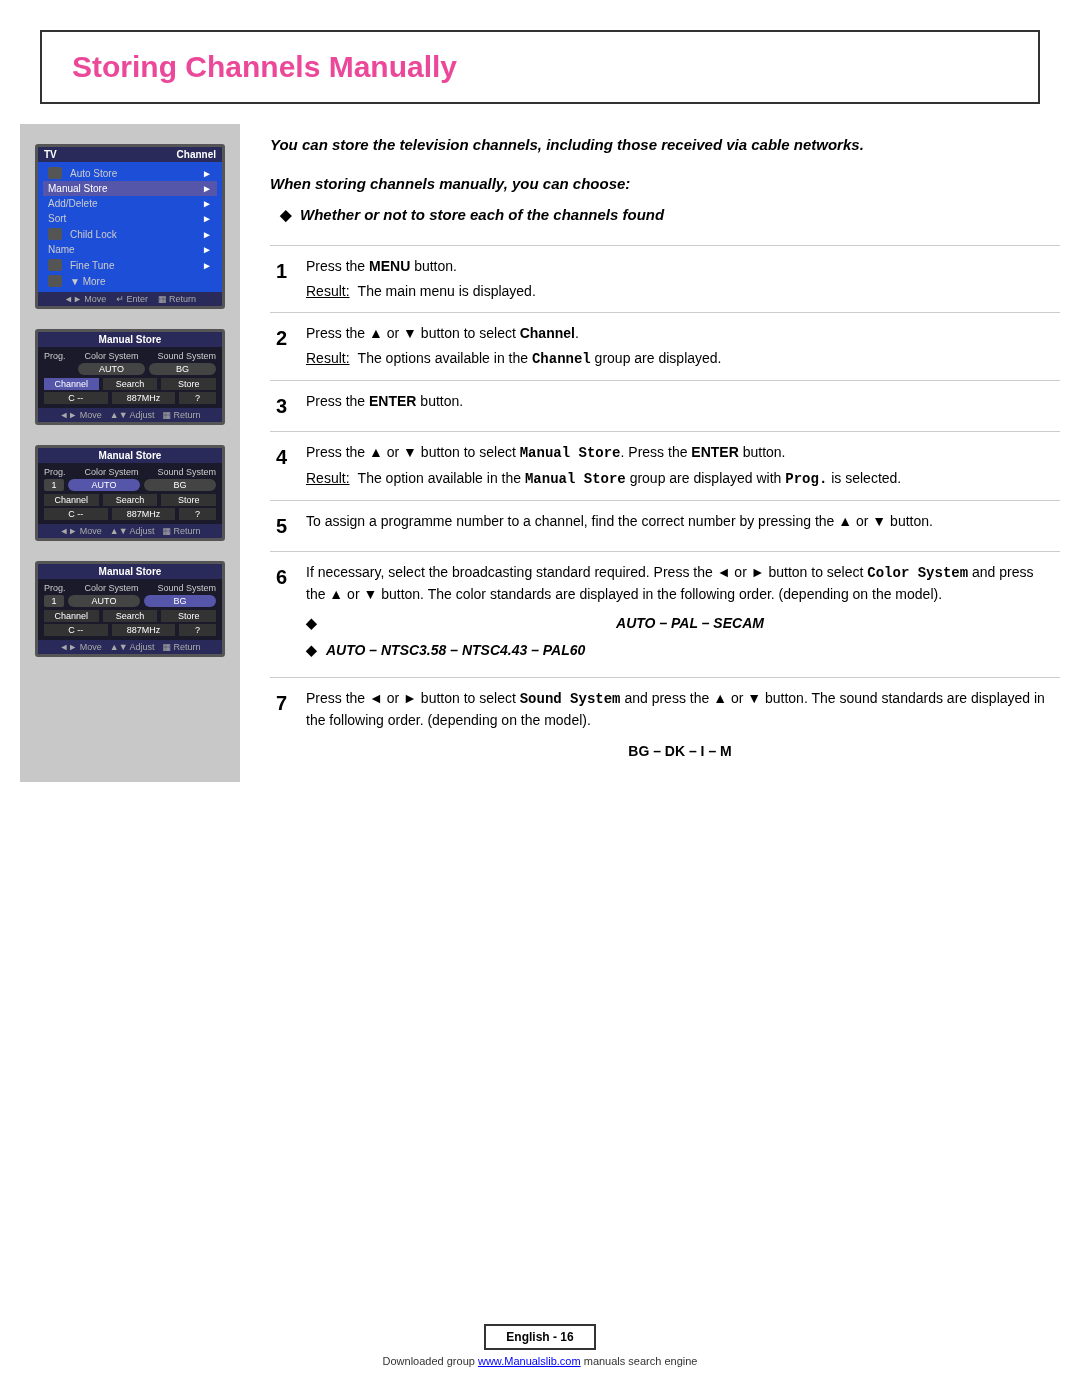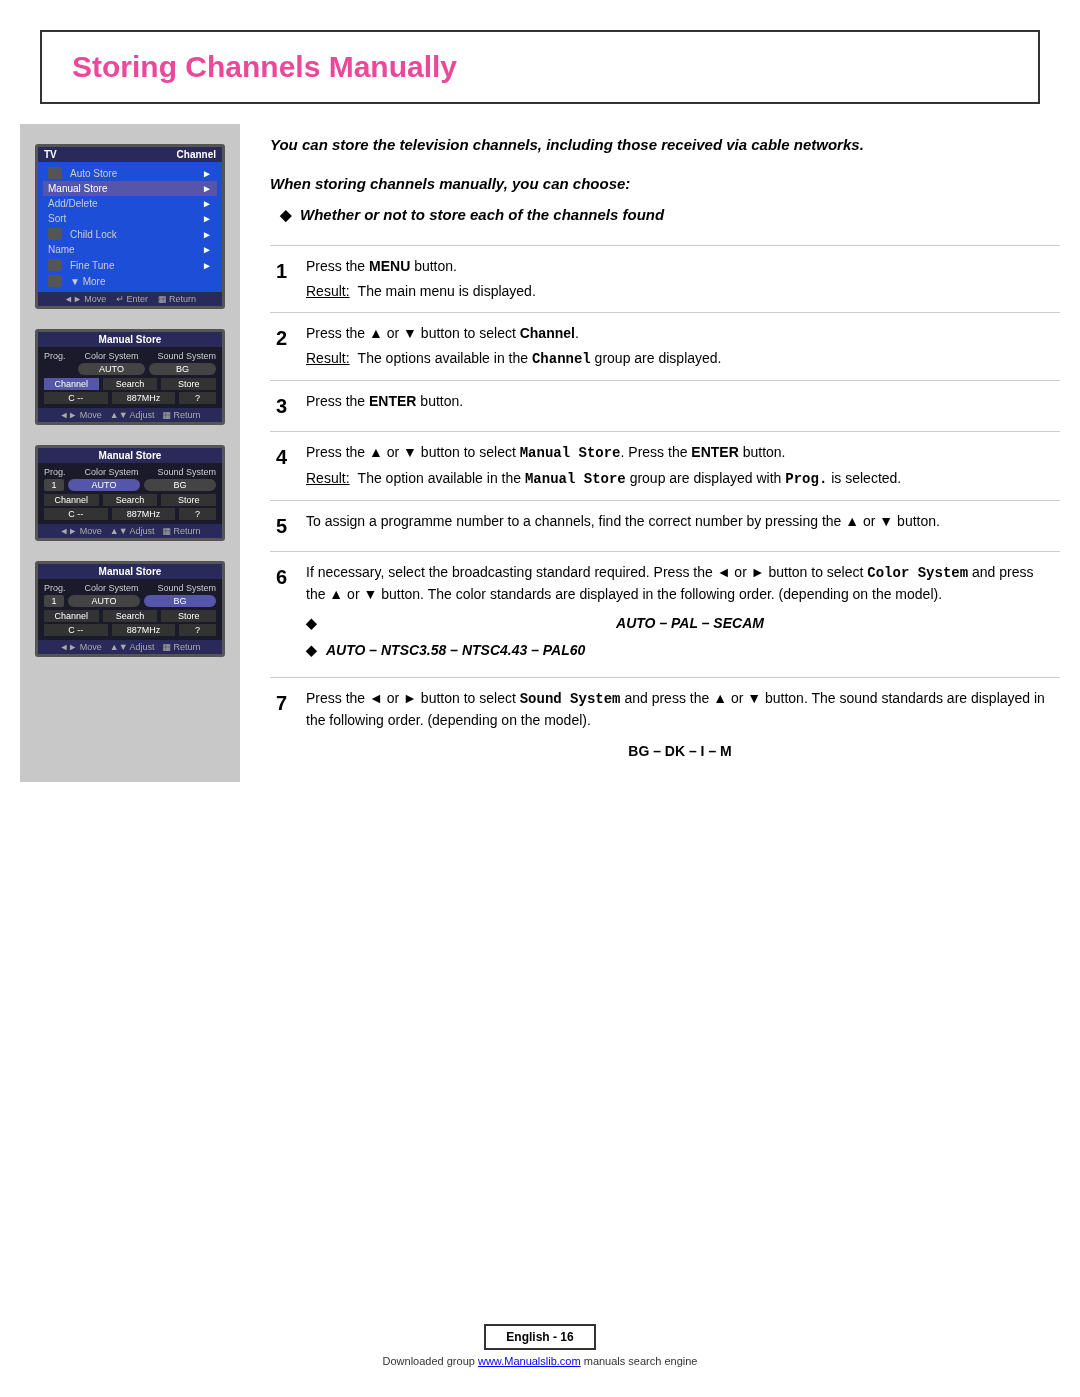--- a/index.html
+++ b/index.html
@@ -523,21 +523,21 @@
             <div class="result-row">
               <span class="result-label">Result:</span>
               <span>The option available in the <span class="mono">Manual Store</span> group are displayed with <span class="mono">Prog.</span> is selected.</span>
             </div>
           </td>
         </tr>
 
         <tr>
           <td class="step-num">5</td>
           <td class="step-content">
-            To assign a programme number to a channels, find the correct number by pressing the ▲ or ▼ button.
+            To assign a programme number to a channel, find the correct number by pressing the ▲ or ▼ button.
           </td>
         </tr>
 
         <tr>
           <td class="step-num">6</td>
           <td class="step-content">
             If necessary, select the broadcasting standard required. Press the ◄ or ► button to select <span class="mono">Color System</span> and press the ▲ or ▼ button. The color standards are displayed in the following order. (depending on the model).
             <div class="bullet-item" style="margin-top:8px;text-align:center;">
               <strong>AUTO – PAL – SECAM</strong>
             </div>

